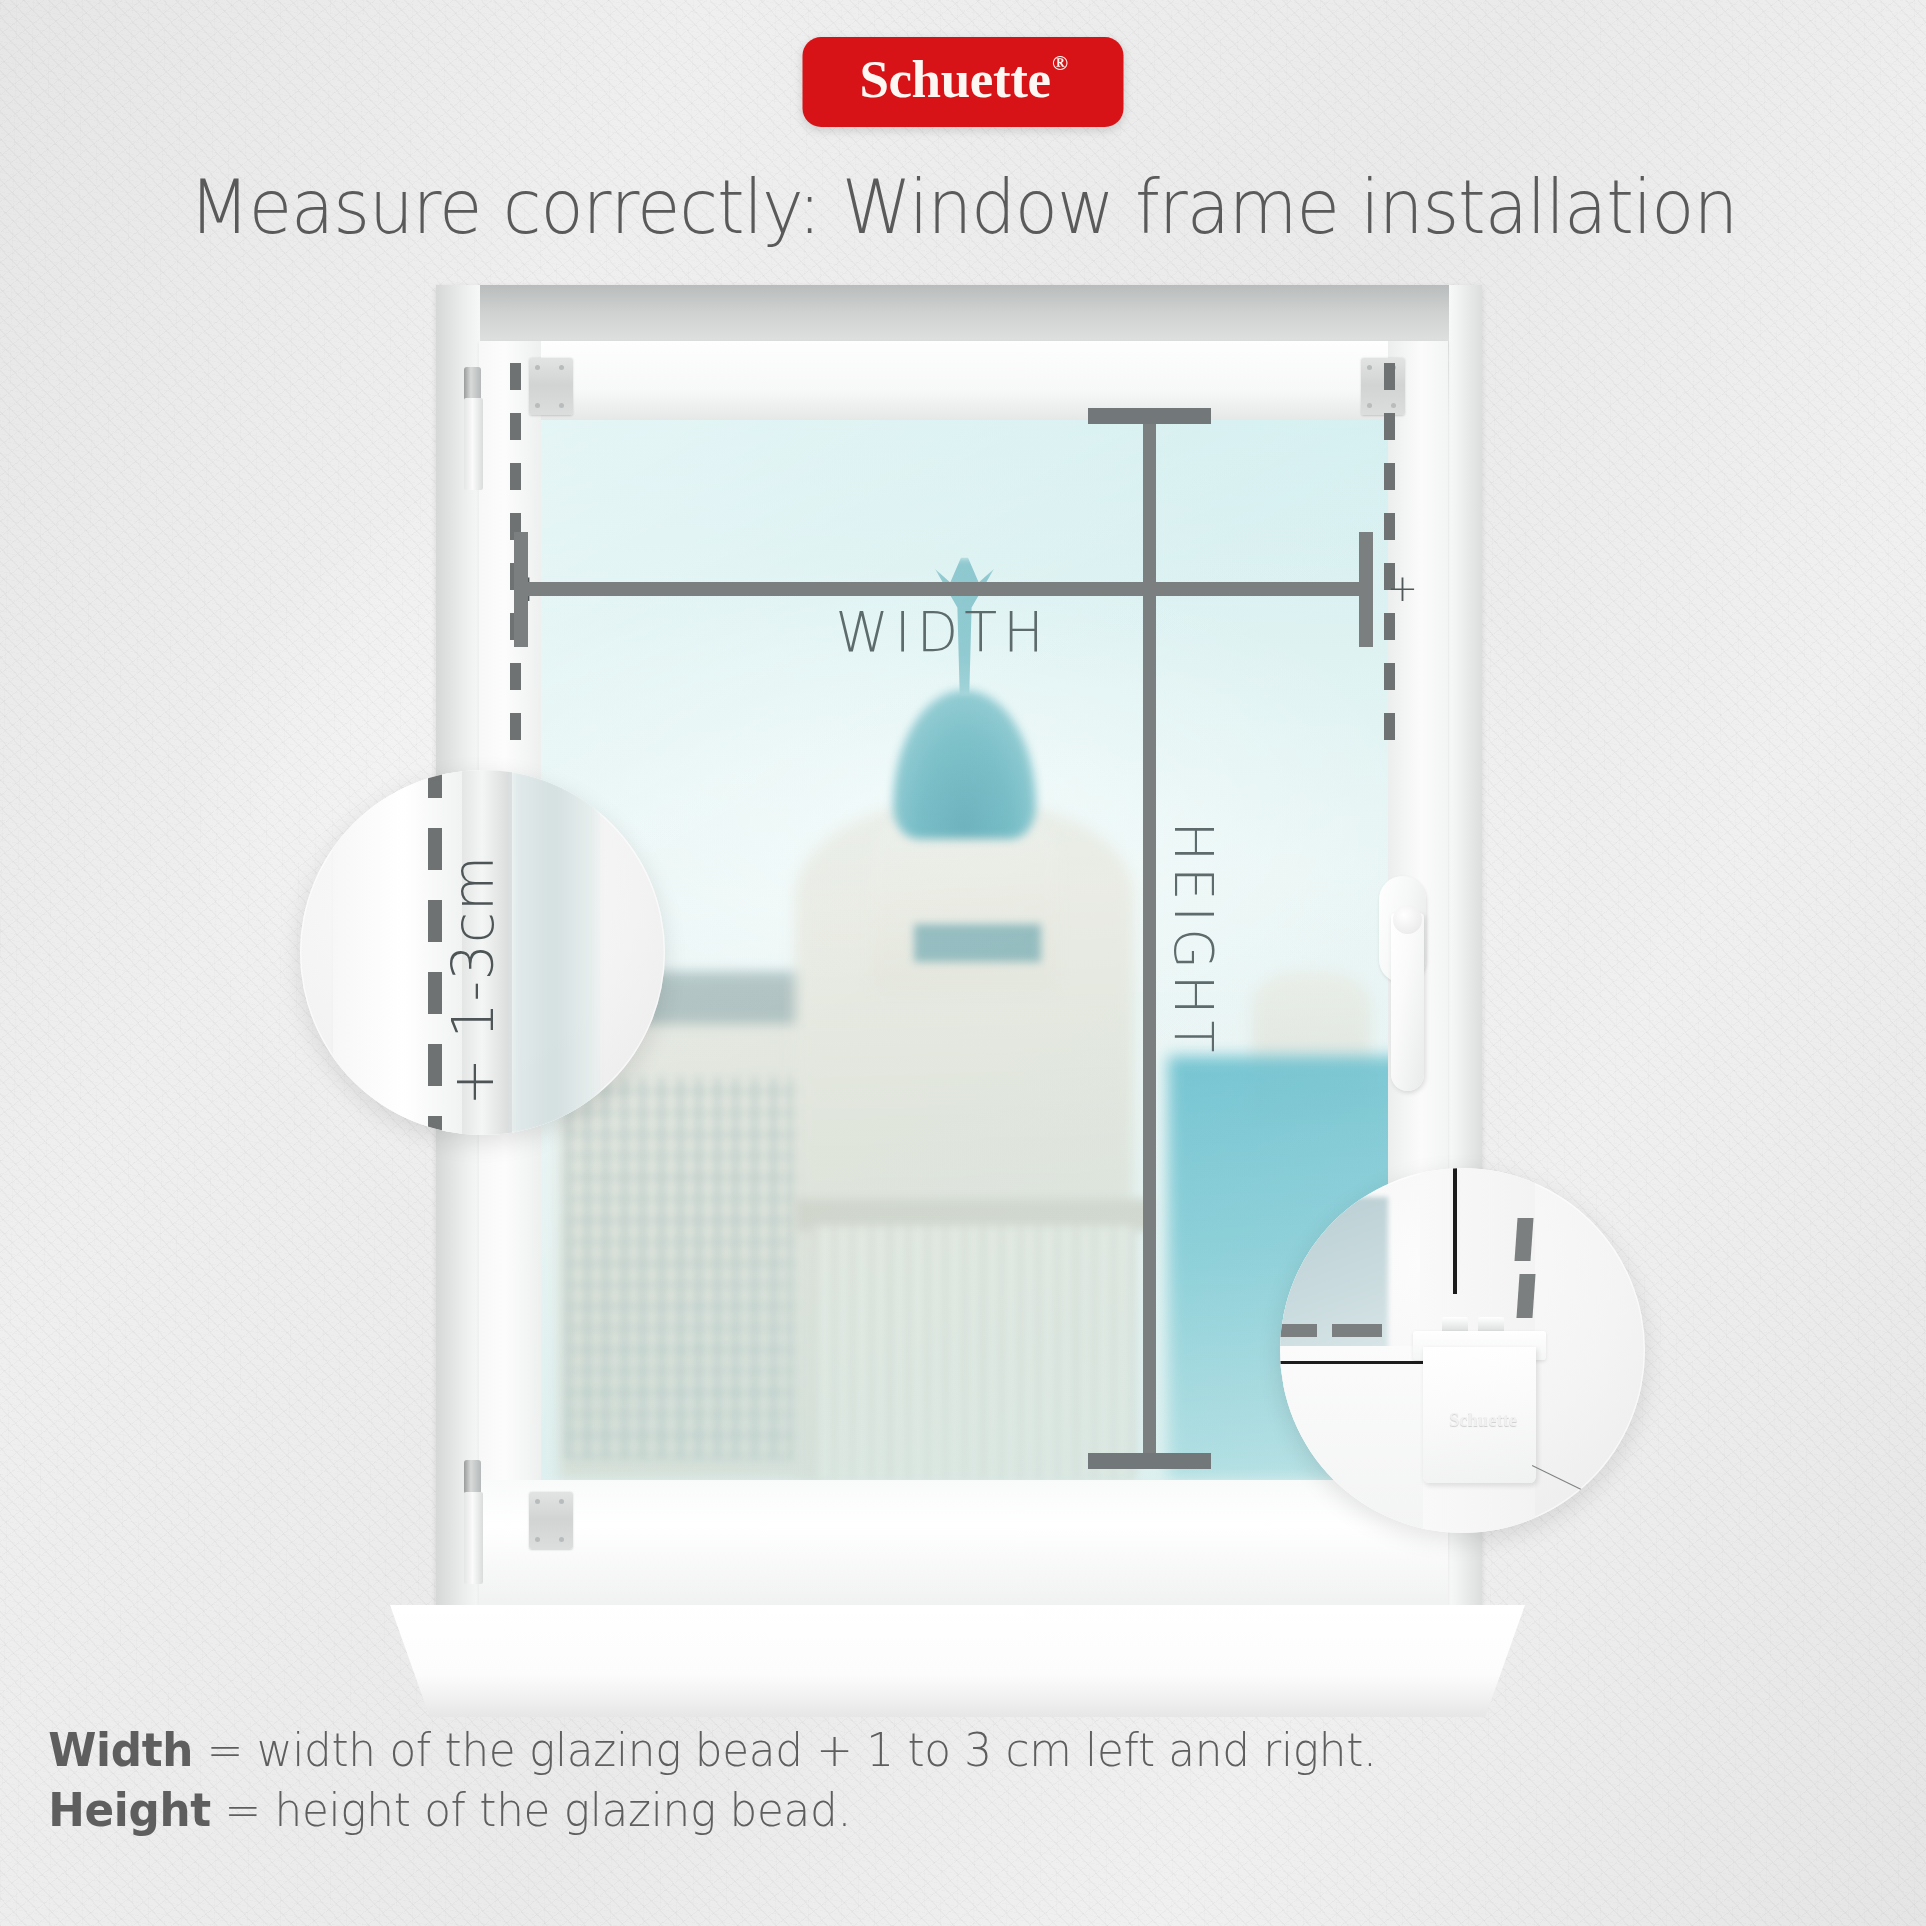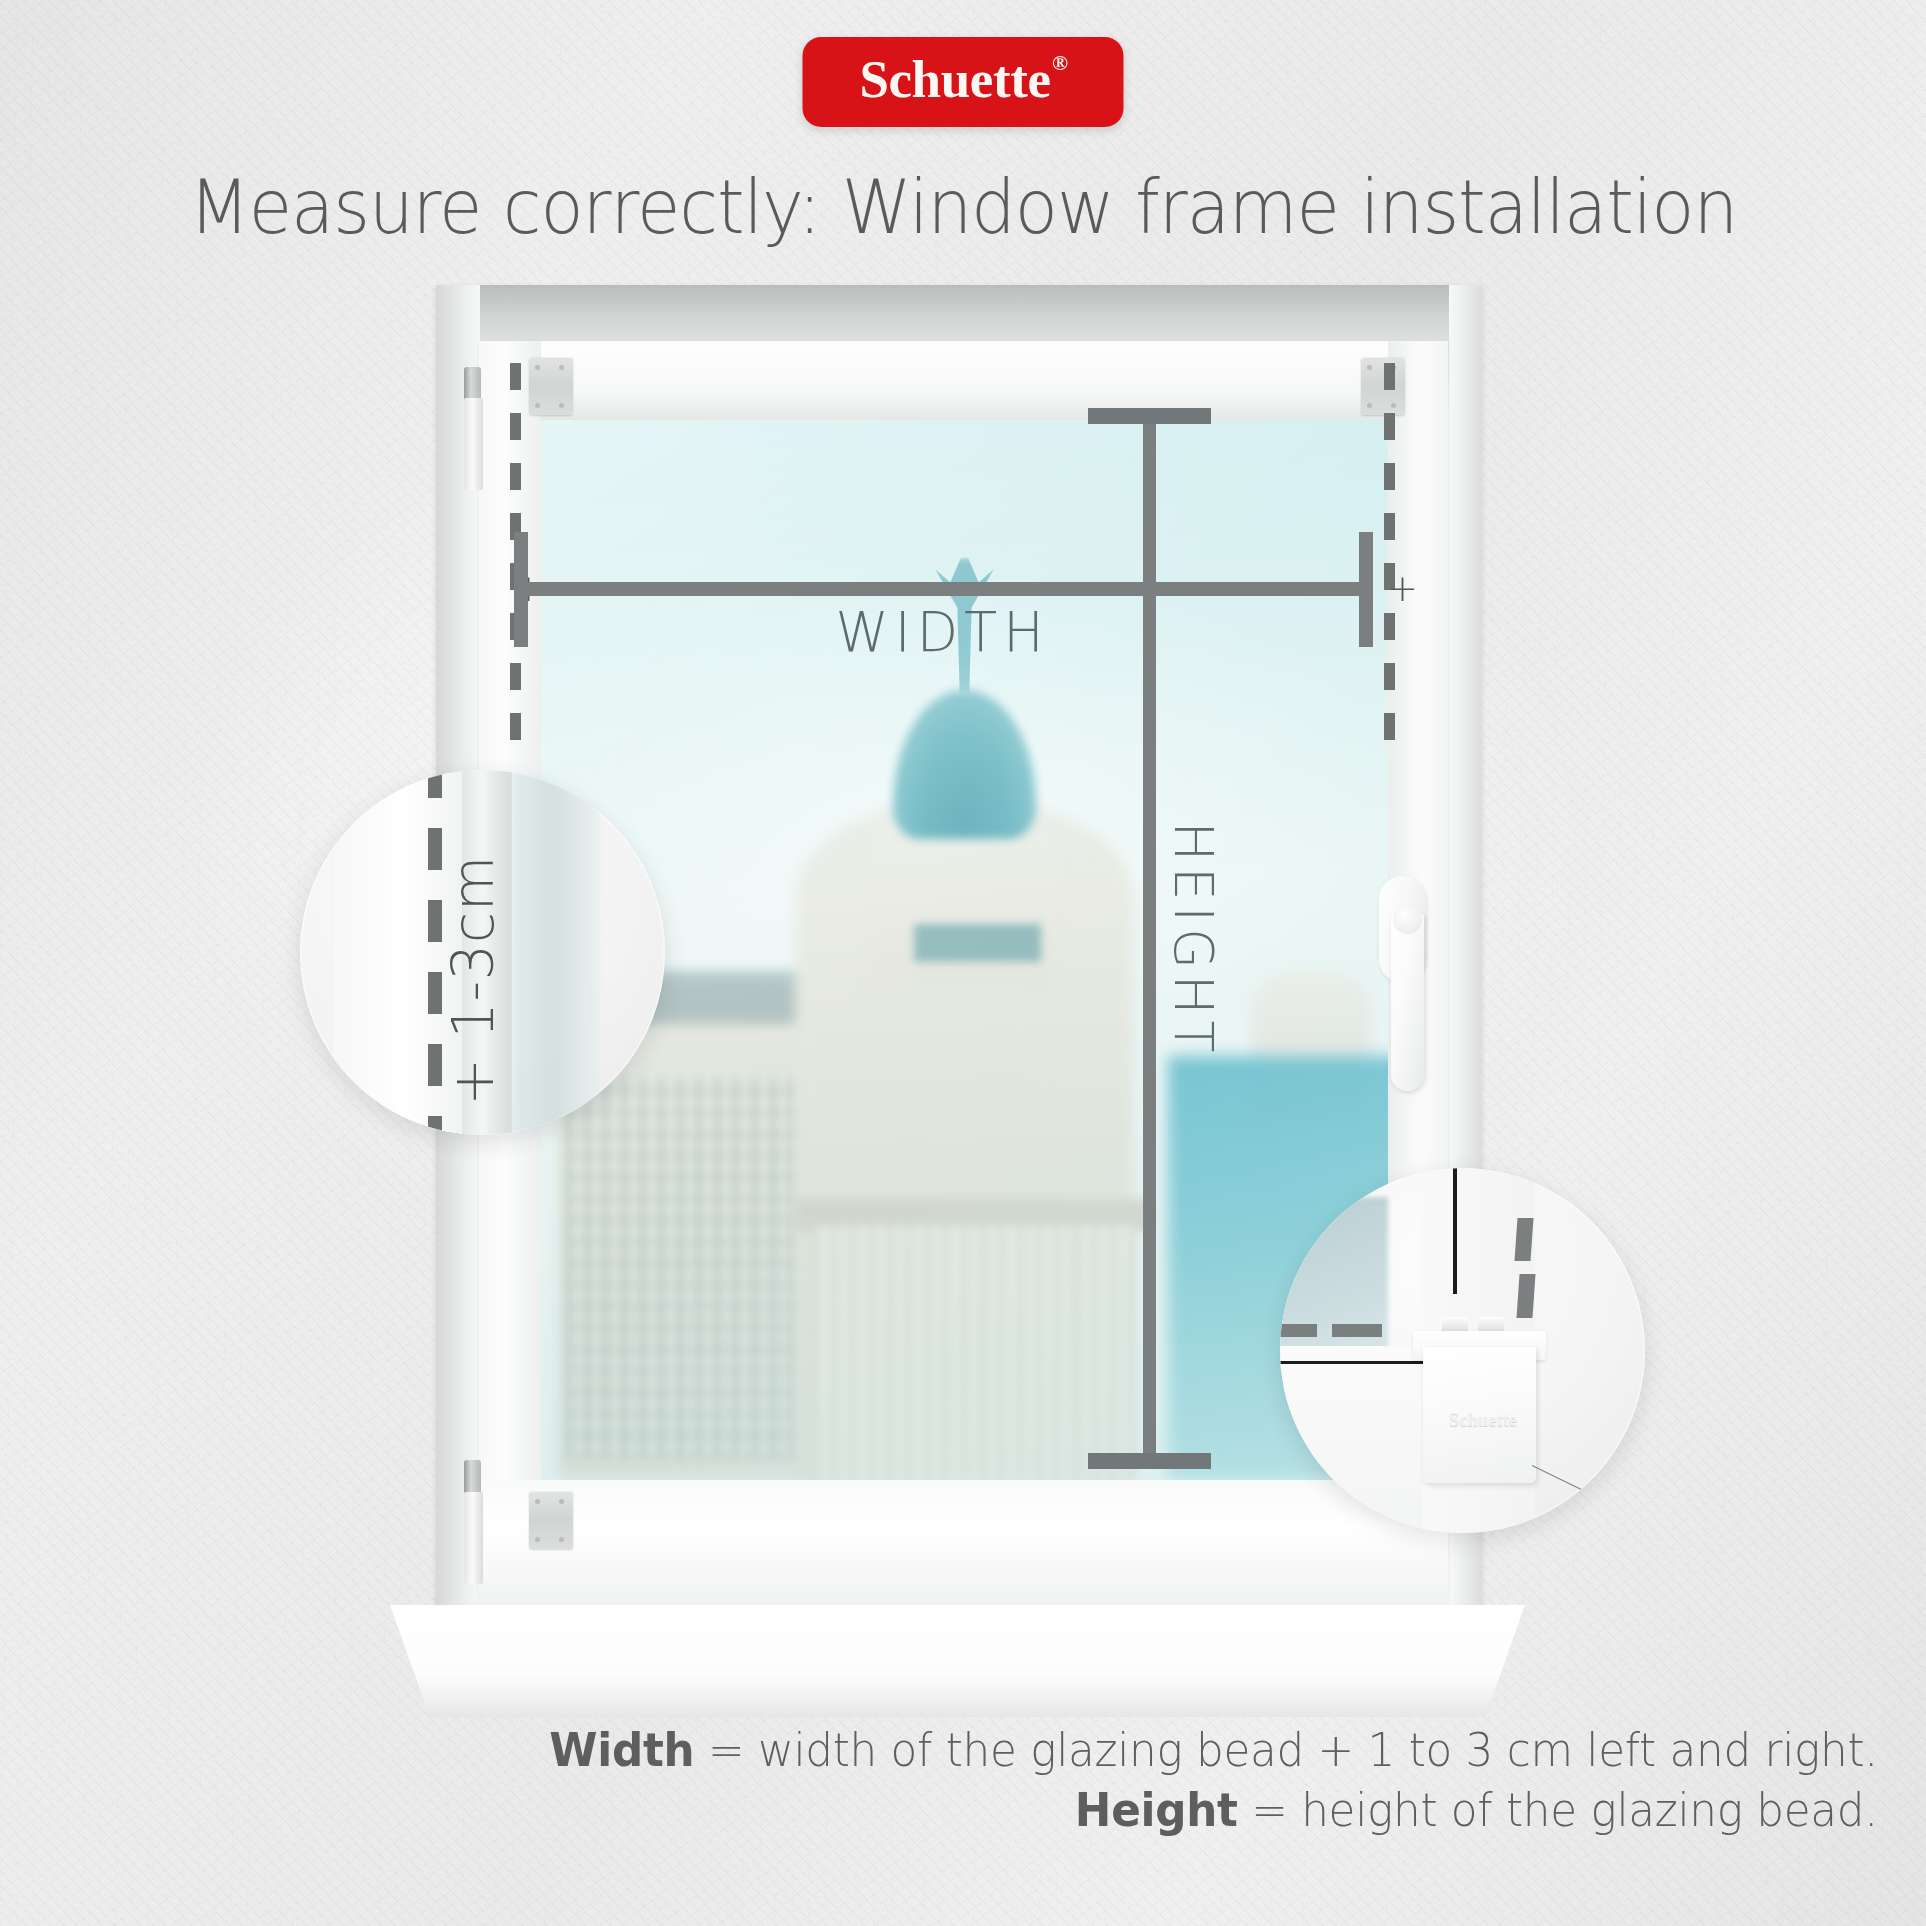--- a/index.html
+++ b/index.html
@@ -388,21 +388,21 @@
     text-shadow:0 0.7px 0.7px rgba(180,180,180,.6);
   }
   #lens-right .leader{
     position:absolute;left:252px;top:297px;width:165px;height:1.4px;
     background:#7f8283;transform:rotate(26deg);transform-origin:left center;
   }
 
   
   #caption{
     position:absolute;left:0;bottom:85px;width:100%;
-    text-align:right;
+    text-align:left;
     font-family:"DejaVu Sans", sans-serif;
     color:#5e5e5e;
   }
   #caption .line{
     font-weight:300;font-size:46px;line-height:1.32;letter-spacing:-0.3px;
     transform:scaleX(.95);
     white-space:nowrap;
   }
   #caption .lbl{font-weight:700;}
 </style>

